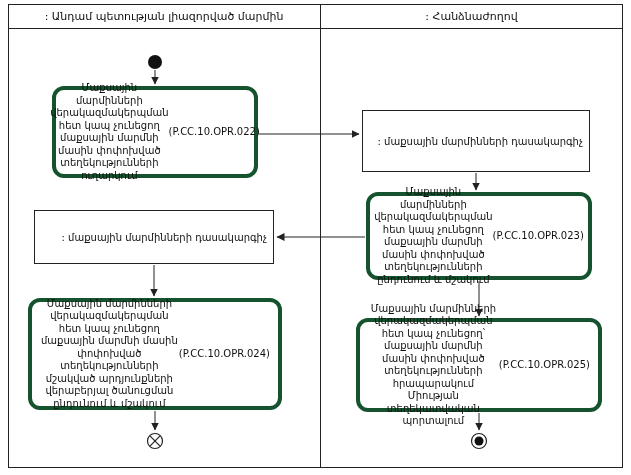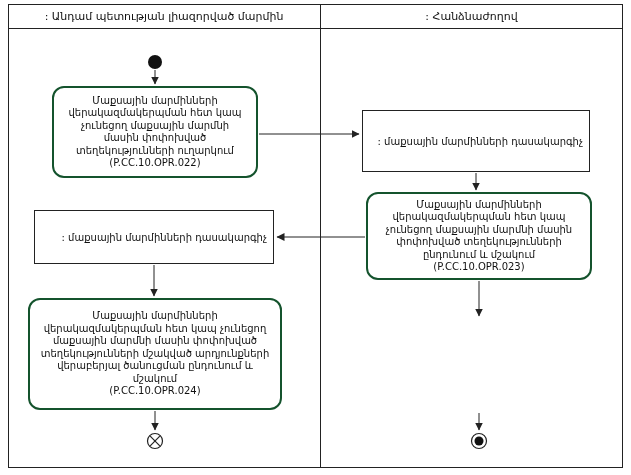--- a/index.html
+++ b/index.html
@@ -36,24 +36,24 @@
     position: absolute;
     top: 5px; height: 22px;
     display: flex; align-items: center; justify-content: center;
     font-size: 11px;
     white-space: nowrap;
   }
   .lane-title.left  { left: 9px;   width: 310px; }
   .lane-title.right { left: 321px; width: 301px; }
   .activity {
     position: absolute;
-    border: 2px solid #14532d;
+    border: 4px solid #14532d;
     border-radius: 12px;
     background: #ffffff;
-    display: flex; flex-direction: column;
+    display: flex; flex-direction: row;
     align-items: center; justify-content: center;
     text-align: center;
     font-size: 10px; line-height: 1.25;
     padding: 12px 8px;
   }
   .activity .code { }
   .objectbox {
     position: absolute;
     border: 1px solid #222222;
     background: #ffffff;
@@ -121,20 +121,24 @@
 
   <div class="objectbox" id="obj-processed">
     <span>: մաքսային մարմինների դասակարգիչ</span>
   </div>
 
   <div class="activity" id="act-024">
     <span>Մաքսային մարմինների վերակազմակերպման հետ կապ չունեցող մաքսային մարմնի մասին փոփոխված տեղեկությունների մշակված արդյունքների վերաբերյալ ծանուցման ընդունում և մշակում</span>
     <span class="code">(P.CC.10.OPR.024)</span>
   </div>
 
+  <div class="activity" id="act-025">
+    <span>Մաքսային մարմինների վերակազմակերպման հետ կապ չունեցող՝ մաքսային մարմնի մասին փոփոխված տեղեկությունների հրապարակում Միության տեղեկատվական պորտալում</span>
+    <span class="code">(P.CC.10.OPR.025)</span>
+  </div>
 
   <svg class="node-svg" id="flow-final" width="18" height="18">
     <circle cx="9" cy="9" r="7.5" fill="#ffffff" stroke="#222222" stroke-width="1.2"></circle>
     <line x1="4.2" y1="4.2" x2="13.8" y2="13.8" stroke="#222222" stroke-width="1.2"></line>
     <line x1="13.8" y1="4.2" x2="4.2" y2="13.8" stroke="#222222" stroke-width="1.2"></line>
   </svg>
 
   <svg class="node-svg" id="activity-final" width="18" height="18">
     <circle cx="9" cy="9" r="7.5" fill="#ffffff" stroke="#222222" stroke-width="1.2"></circle>
     <circle cx="9" cy="9" r="4.5" fill="#111111"></circle>

